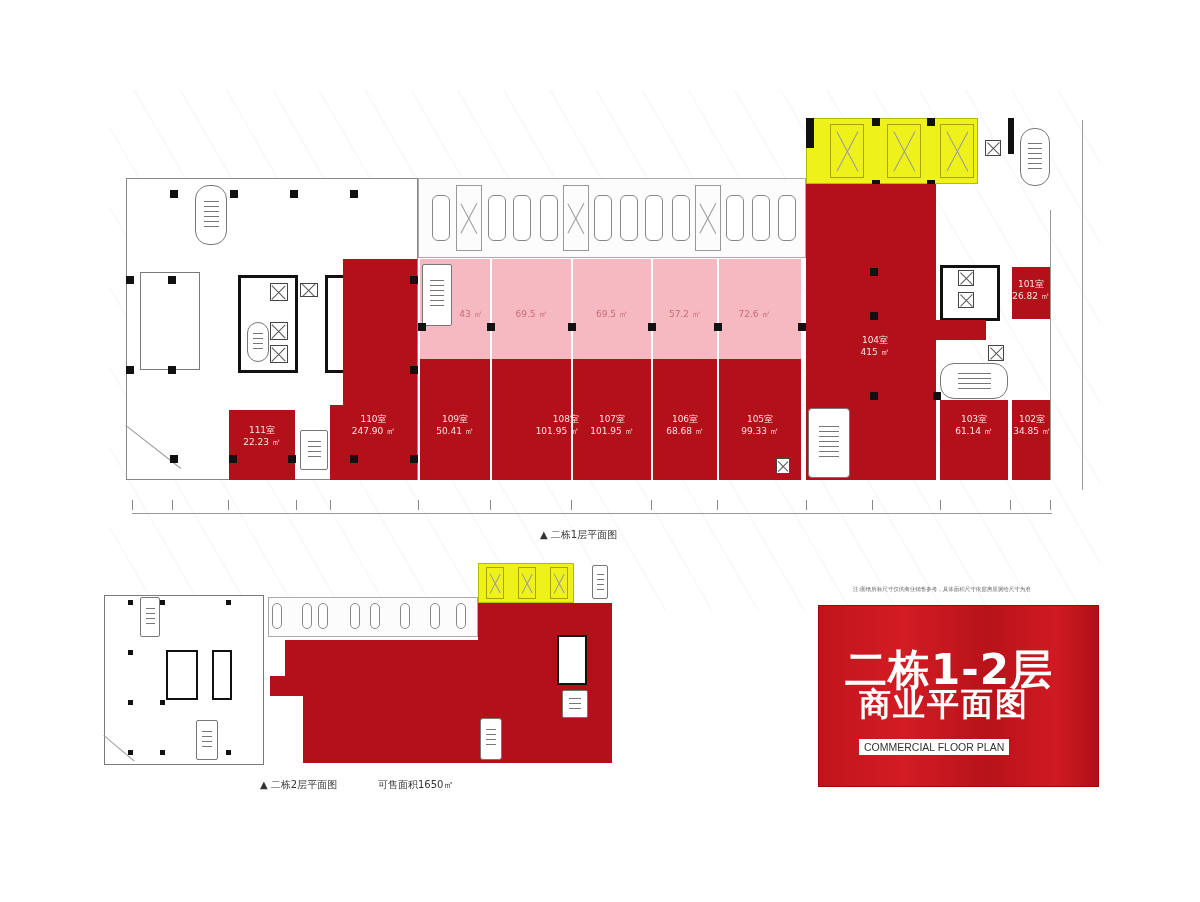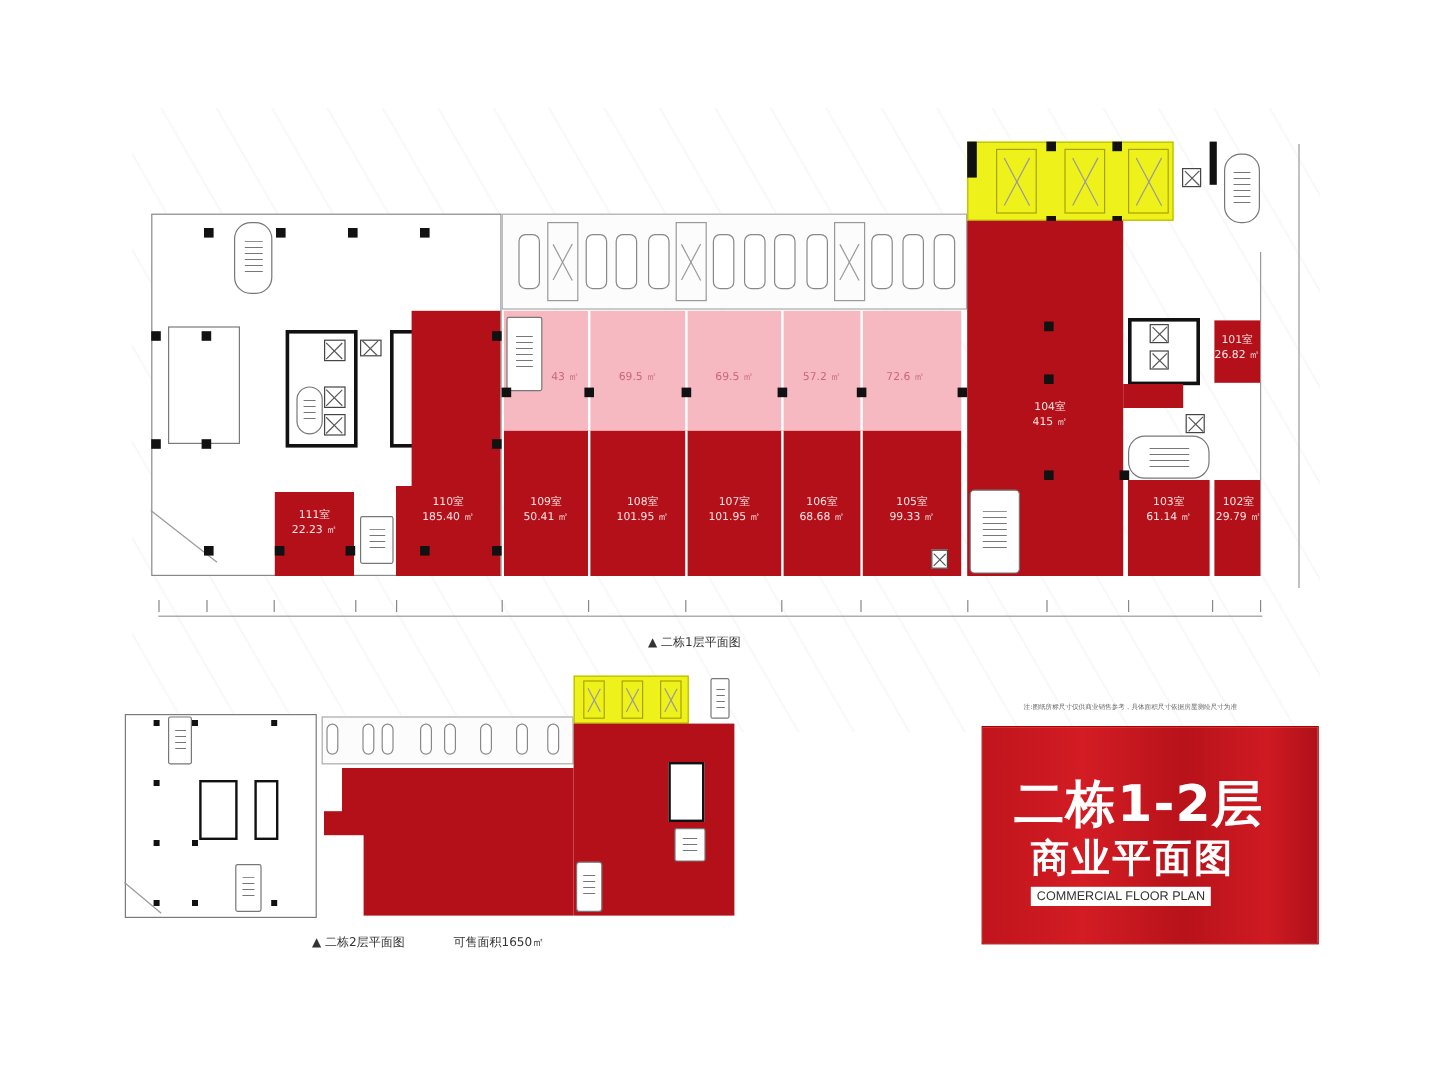--- a/index.html
+++ b/index.html
@@ -25,21 +25,21 @@
   .stair-lines { position: absolute; left: 25%; top: 25%; width: 50%; height: 50%;
     background: repeating-linear-gradient(to bottom, #777 0 1px, transparent 1px 5px); }
   .dim-line { position: absolute; height: 1px; background: #999; }
   .tick { position: absolute; width: 1px; height: 10px; background: #888; }
   .caption { position: absolute; font-size: 10px; color: #333; font-family: "DejaVu Sans", sans-serif; white-space: nowrap; }
   .note { position: absolute; font-size: 5.5px; color: #666; white-space: nowrap; font-family: "DejaVu Sans", sans-serif; }
   .title-box { position: absolute; left: 818px; top: 605px; width: 281px; height: 182px;
     background: linear-gradient(90deg, #c0141c 0%, #d31c24 30%, #b8121a 60%, #cf1a22 85%, #b0101a 100%);
     border: 1px solid #a00; }
   .title-main { position: absolute; left: 26px; top: 36px; font-size: 42px; font-weight: bold; color: #fff; letter-spacing: 1px; font-family: "DejaVu Sans", sans-serif; white-space: nowrap; }
-  .title-sub { position: absolute; left: 40px; top: 88px; font-size: 32px; font-weight: bold; color: #fff; letter-spacing: 2px; font-family: "DejaVu Sans", sans-serif; white-space: nowrap; }
+  .title-sub { position: absolute; left: 40px; top: 77px; font-size: 32px; font-weight: bold; color: #fff; letter-spacing: 2px; font-family: "DejaVu Sans", sans-serif; white-space: nowrap; }
   .title-en { position: absolute; left: 40px; top: 133px; height: 16px; padding: 0 5px; background: #fff; color: #333; font-size: 10.5px; line-height: 16px; font-family: "Liberation Sans", sans-serif; white-space: nowrap; }
   .elev { position: absolute; border: 1px solid #444; background: #fff; overflow: hidden; }
   .elev::before, .elev::after { content: ""; position: absolute; left: -10%; top: 50%; width: 120%; height: 1px; background: #555; }
   .elev::before { transform: rotate(45deg); }
   .elev::after { transform: rotate(-45deg); }
   .thickwall { position: absolute; background: #111; }
   .watermark { position: absolute; left: 110px; top: 90px; width: 990px; height: 520px; opacity: 0.05;
     background: repeating-linear-gradient(60deg, #888 0 2px, transparent 2px 40px); pointer-events: none; }
 </style>
 </head>
@@ -76,21 +76,21 @@
   <div class="col" style="left:168px;top:276px;"></div>
   <div class="col" style="left:168px;top:366px;"></div>
   <div class="col" style="left:126px;top:276px;"></div>
   <div class="col" style="left:126px;top:366px;"></div>
   <div class="col" style="left:170px;top:455px;"></div>
 
   <div class="red" style="left:343px;top:259px;width:74px;height:146px;"></div>
   <div class="red" style="left:330px;top:405px;width:87px;height:75px;"></div>
   <div class="room-label" style="left:330px;top:413px;width:87px;">
     <div>110室</div>
-    <div>185.40 ㎡</div>
+    <div>247.90 ㎡</div>
   </div>
   <div class="col" style="left:410px;top:276px;"></div>
   <div class="col" style="left:410px;top:366px;"></div>
   <div class="col" style="left:350px;top:455px;"></div>
   <div class="col" style="left:410px;top:455px;"></div>
 
   <div class="red" style="left:229px;top:410px;width:66px;height:70px;"></div>
   <div class="room-label" style="left:229px;top:424px;width:66px;">
     <div>111室</div>
     <div>22.23 ㎡</div>
@@ -131,21 +131,21 @@
   <div class="red" style="left:420px;top:359px;width:381px;height:121px;"></div>
   <div class="divider-v" style="left:490px;top:359px;height:121px;"></div>
   <div class="divider-v" style="left:571px;top:359px;height:121px;"></div>
   <div class="divider-v" style="left:651px;top:359px;height:121px;"></div>
   <div class="divider-v" style="left:717px;top:359px;height:121px;"></div>
 
   <div class="room-label" style="left:420px;top:413px;width:70px;">
     <div>109室</div>
     <div>50.41 ㎡</div>
   </div>
-  <div class="room-label" style="left:492px;top:413px;width:87px;">
+  <div class="room-label" style="left:492px;top:413px;width:87px;text-align:right;">
     <div>108室</div>
     <div>101.95 ㎡</div>
   </div>
   <div class="room-label" style="left:573px;top:413px;width:78px;">
     <div>107室</div>
     <div>101.95 ㎡</div>
   </div>
   <div class="room-label" style="left:653px;top:413px;width:64px;">
     <div>106室</div>
     <div>68.68 ㎡</div>
@@ -203,21 +203,21 @@
 
   <div class="red" style="left:940px;top:400px;width:68px;height:80px;"></div>
   <div class="room-label" style="left:940px;top:413px;width:68px;">
     <div>103室</div>
     <div>61.14 ㎡</div>
   </div>
 
   <div class="red" style="left:1012px;top:400px;width:38px;height:80px;"></div>
   <div class="room-label" style="left:1010px;top:413px;width:44px;">
     <div>102室</div>
-    <div>29.79 ㎡</div>
+    <div>34.85 ㎡</div>
   </div>
 
   <div class="red" style="left:1012px;top:267px;width:38px;height:52px;"></div>
   <div class="room-label" style="left:1008px;top:278px;width:46px;">
     <div>101室</div>
     <div>26.82 ㎡</div>
   </div>
 
   <div class="dim-line" style="left:132px;top:513px;width:920px;"></div>
   <div class="tick" style="left:132px;top:500px;"></div>

